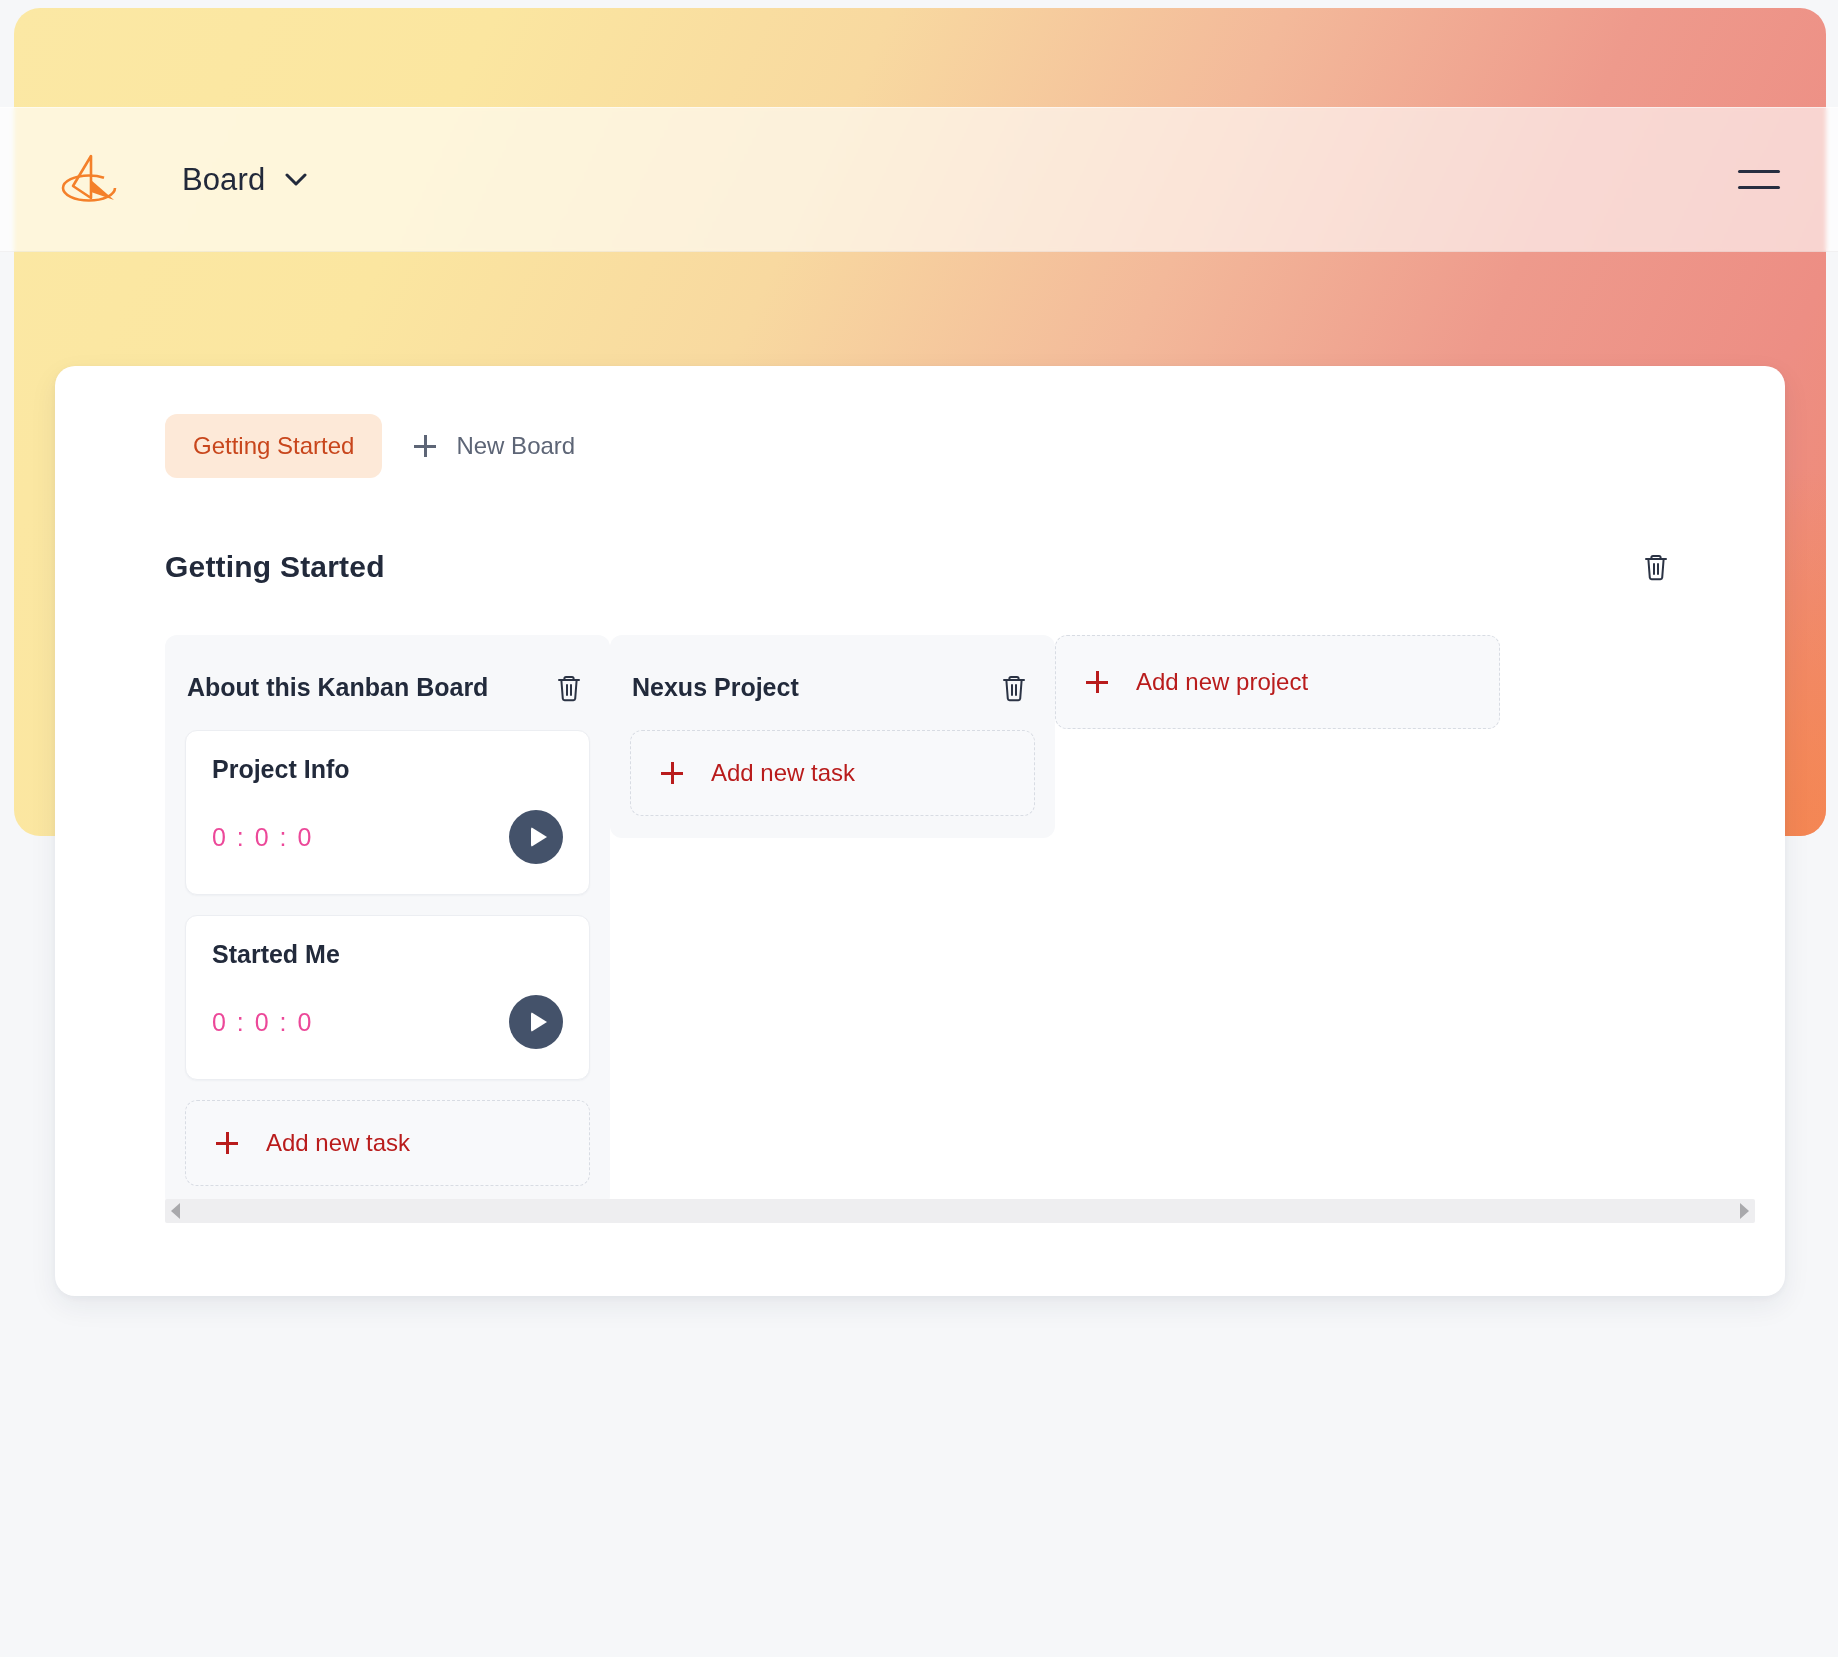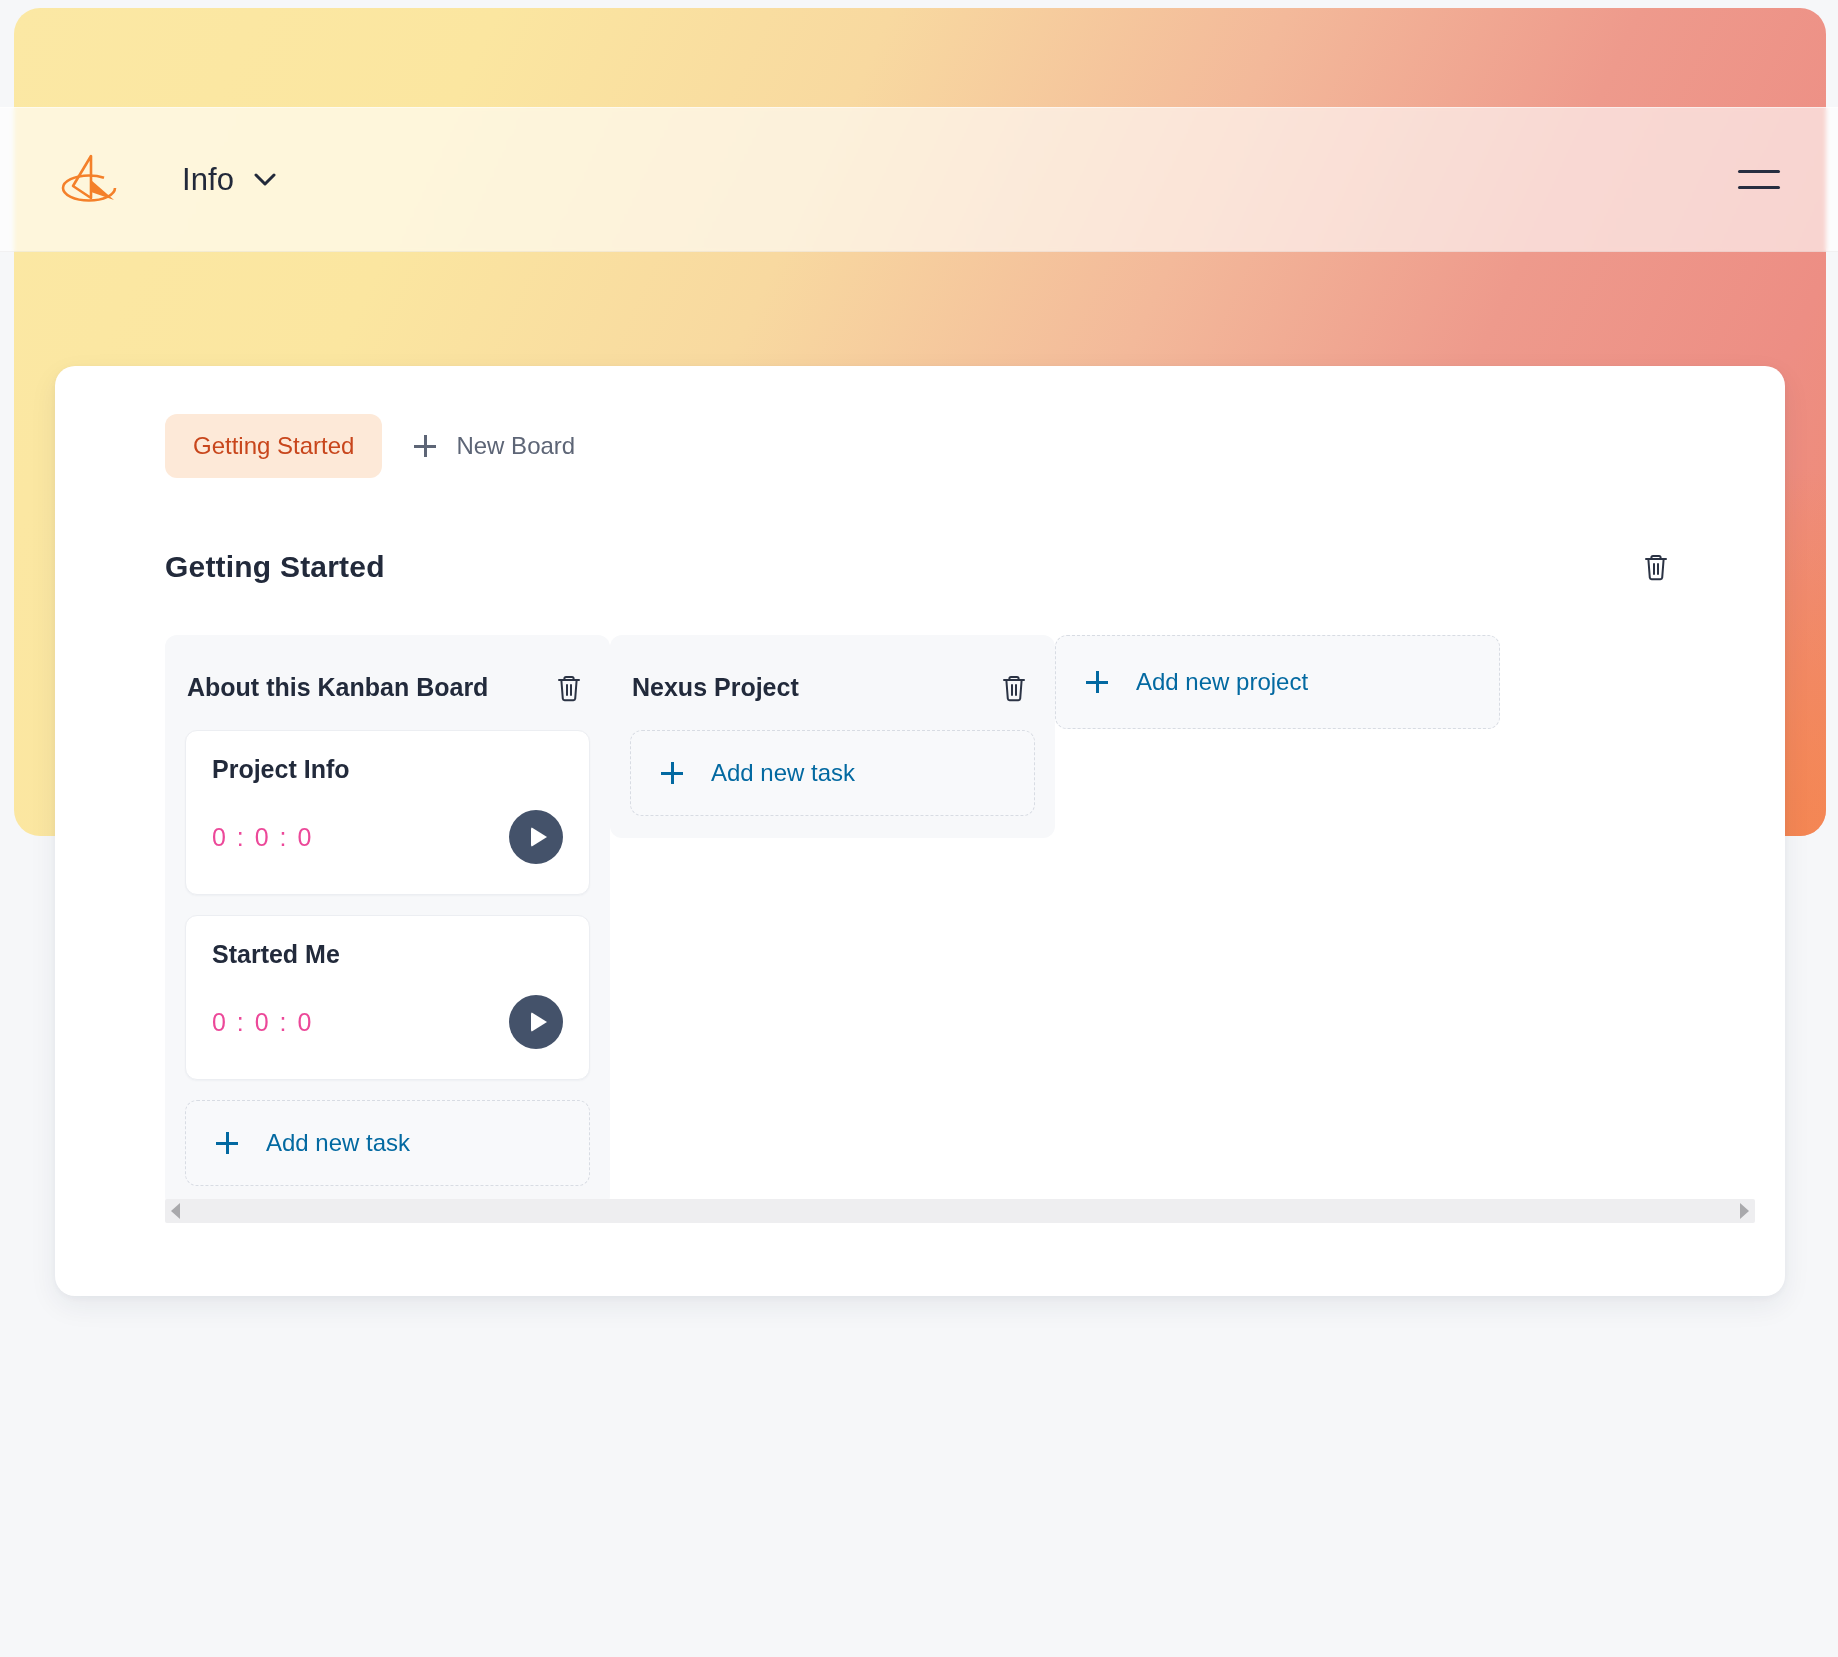--- a/index.html
+++ b/index.html
@@ -267,21 +267,21 @@
   .add-dashed {
     display: flex;
     align-items: center;
     gap: 28px;
     width: 100%;
     background: #f8f9fb;
     border: 1.5px dashed #d8dce3;
     border-radius: 12px;
     padding: 28px 30px;
     font-size: 24px;
-    color: #0369a1;
+    color: #b91c1c;
     font-family: inherit;
     cursor: pointer;
     text-align: left;
   }
   .add-project-wrap {
     width: 445px;
     flex: 0 0 445px;
   }
   .add-project-wrap .add-dashed { padding: 32px 30px; }
 
@@ -316,21 +316,21 @@
 <header class="topbar">
   <div class="topbar-left">
     <span>
       <svg class="brand-logo" viewBox="0 0 62 56" fill="none" aria-hidden="true">
         <ellipse cx="31" cy="36" rx="26" ry="12.5" stroke="#f4802a" stroke-width="2.6" fill="none" stroke-dasharray="120 40" stroke-dashoffset="12"></ellipse>
         <path d="M33 4 L33 46 L15 34 Z" fill="none" stroke="#f4802a" stroke-width="2.6" stroke-linejoin="round"></path>
         <path d="M33 28 L56 48 L33 40 Z" fill="#f4802a"></path>
       </svg>
     </span>
     <div class="brand-select">
-      <span class="brand-name">Info</span>
+      <span class="brand-name">Board</span>
       <span>
         <svg class="chevron" viewBox="0 0 22 13" fill="none" aria-hidden="true">
           <path d="M2 2 L11 11 L20 2" stroke="#222a3b" stroke-width="3" stroke-linecap="round" stroke-linejoin="round"></path>
         </svg>
       </span>
     </div>
   </div>
   <div class="topbar-spacer"></div>
   <div class="hamburger">
     <i></i>

